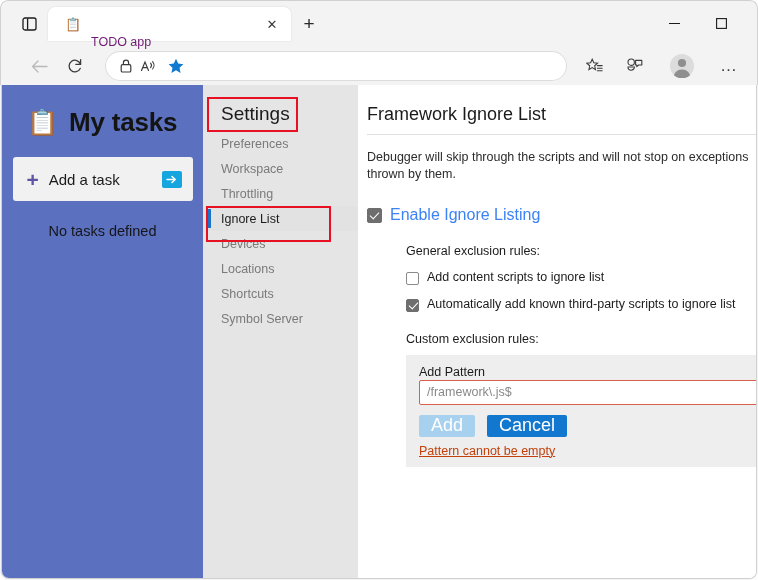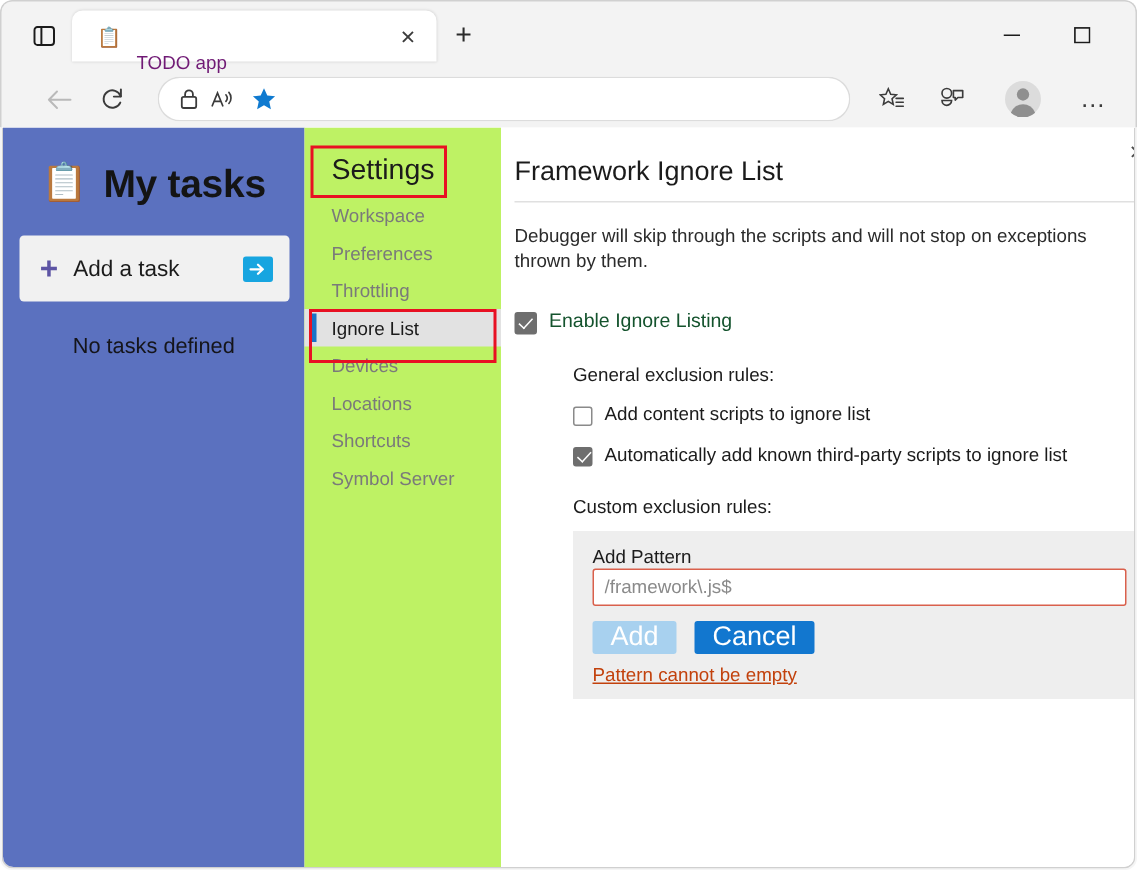--- a/index.html
+++ b/index.html
@@ -186,22 +186,22 @@
     display: flex; align-items: center; justify-content: center;
     color: #ffffff; font-size: 11px;
   }
   .no-tasks {
     margin-top: 22px; text-align: center;
     font-size: 14.5px; color: #15151a;
   }
 
   
   .settings-nav {
-    width: 131px; height: 100%;
-    background: #bef264;
+    width: 155px; height: 100%;
+    background: #e5e5e5;
     flex-shrink: 0;
     padding-top: 14px;
     position: relative;
   }
   .settings-title {
     font-size: 19px; color: #1b1b1b;
     padding: 4px 0 6px 18px;
   }
   .nav-item {
     height: 25px;
@@ -262,21 +262,21 @@
   }
   .cb.checked::after {
     content: "";
     position: absolute; left: 3.6px; top: 0.6px;
     width: 4px; height: 8px;
     border: solid #ffffff;
     border-width: 0 1.8px 1.8px 0;
     transform: rotate(43deg);
   }
   .row-enable { margin-top: 22px; }
-  .row-enable .lbl { font-size: 13px; color: #14532d; }
+  .row-enable .lbl { font-size: 16px; color: #3b82f6; }
   .row-enable .cb { width: 15px; height: 15px; margin-top: 2px; }
   .row-enable .cb.checked::after { left: 4.2px; top: 1.2px; }
 
   .indent { padding-left: 39px; }
   .sub-head {
     font-size: 12.5px; color: #1b1b1b;
     margin-top: 20px;
   }
   .sub-row { margin-top: 12px; }
   .sub-row .lbl { font-size: 12.5px; color: #1b1b1b; line-height: 1.2; }
@@ -441,24 +441,24 @@
             </svg>
         </span>
       </div>
       <div class="no-tasks">No tasks defined</div>
     </div>
 
     <div class="settings-nav">
       <div class="settings-title">Settings</div>
       <div id="nav-list">
           <div class="nav-item">
+            <span>Preferences</span>
+          </div>
+          <div class="nav-item">
             <span>Workspace</span>
-          </div>
-          <div class="nav-item">
-            <span>Preferences</span>
           </div>
           <div class="nav-item">
             <span>Throttling</span>
           </div>
           <div class="nav-item selected">
             <span>Ignore List</span>
           </div>
           <div class="nav-item">
             <span>Devices</span>
           </div>

